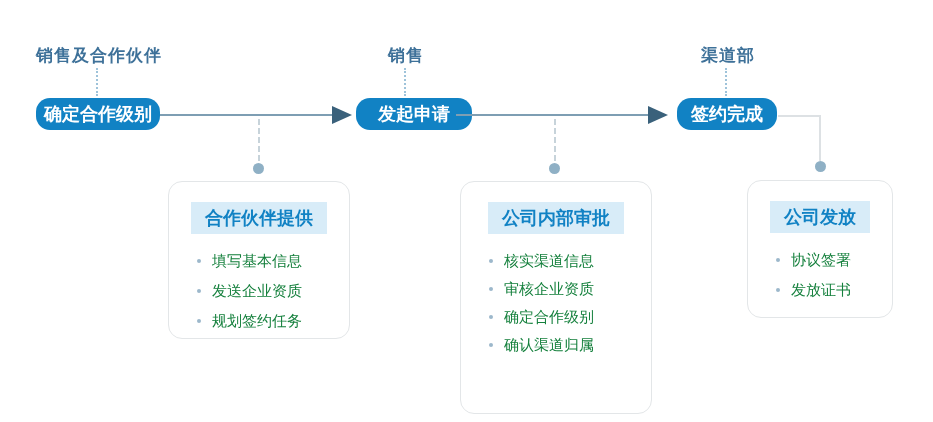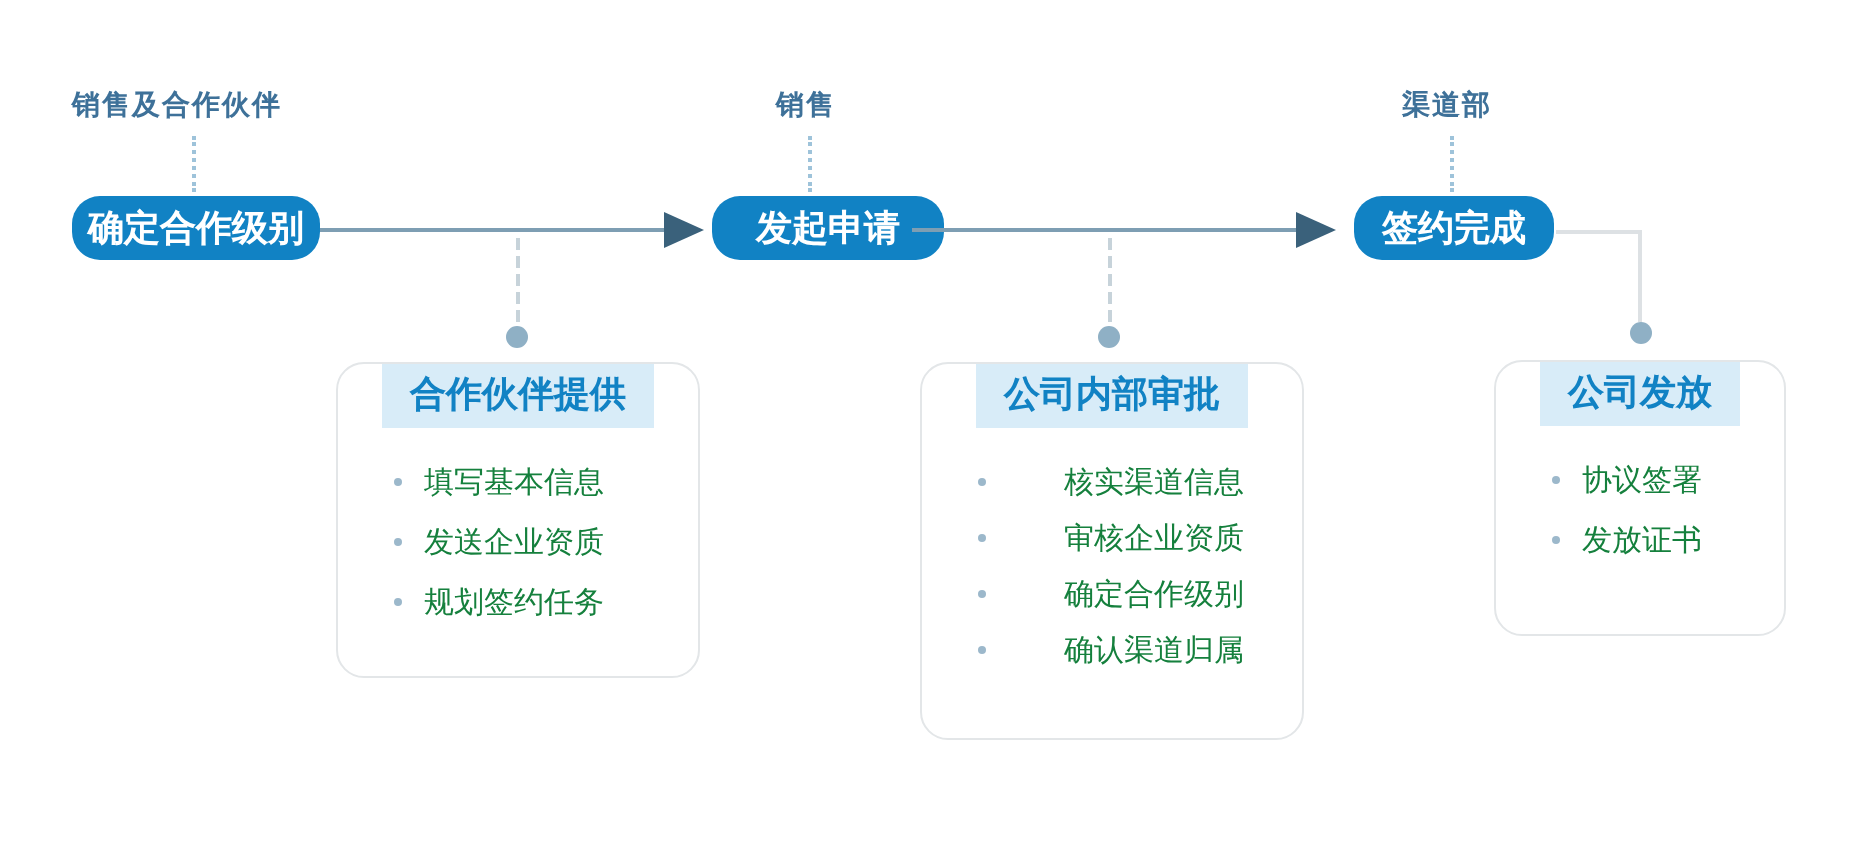--- a/index.html
+++ b/index.html
@@ -11,21 +11,21 @@
     width: 933px;
     height: 422px;
     background: #ffffff;
     overflow: hidden;
   }
 
   
   .actor {
     position: absolute;
     top: 44px;
-    font-size: 14px;
+    font-size: 17px;
     font-weight: bold;
     color: #3e7199;
     letter-spacing: 1px;
     white-space: nowrap;
   }
   .actor-0 { left: 36px; }
   .actor-1 { left: 388px; }
   .actor-2 { left: 701px; }
 
   
@@ -122,23 +122,24 @@
 
   
   .card {
     position: absolute;
     background: #ffffff;
     border: 1px solid #e3e6e8;
     border-radius: 14px;
     display: flex;
     flex-direction: column;
     align-items: center;
+    padding-top: 20px;
   }
   .card-0 { left: 168px; top: 181px; width: 182px; height: 158px; }
-  .card-1 { left: 460px; top: 181px; width: 192px; height: 189px; }
+  .card-1 { left: 460px; top: 181px; width: 192px; height: 233px; }
   .card-2 { left: 747px; top: 180px; width: 146px; height: 138px; }
 
   .card-title {
     background: #d8ecf8;
     color: #1182c4;
     font-size: 18px;
     font-weight: bold;
     line-height: 20px;
     padding: 6px 14px;
     white-space: nowrap;
@@ -151,21 +152,21 @@
   }
   .card-item {
     display: flex;
     align-items: center;
     height: 20px;
     margin-bottom: 10px;
     color: #15803d;
     font-size: 15px;
     white-space: nowrap;
   }
-  .card-1 .card-item { margin-bottom: 8px; gap: 28px; }
+  .card-1 .card-item { margin-bottom: 8px; }
   .bullet-dot {
     width: 4px;
     height: 4px;
     border-radius: 50%;
     background: #9cb8cb;
     margin-right: 11px;
     flex: 0 0 auto;
   }
 </style>
 </head>

